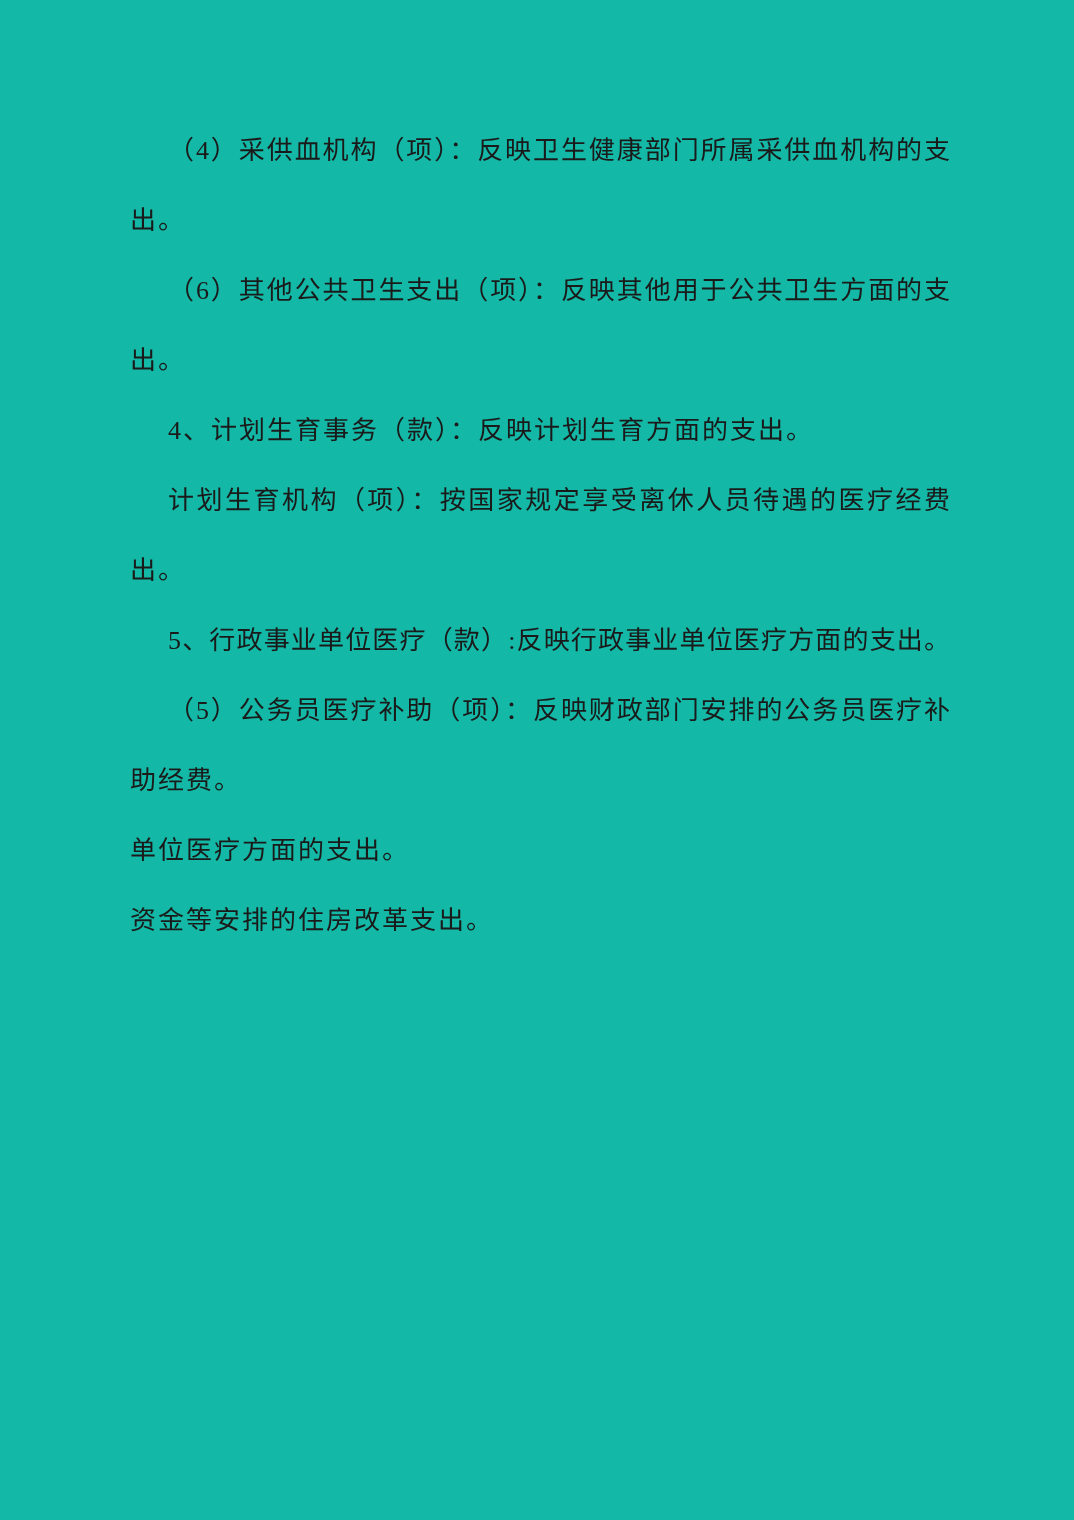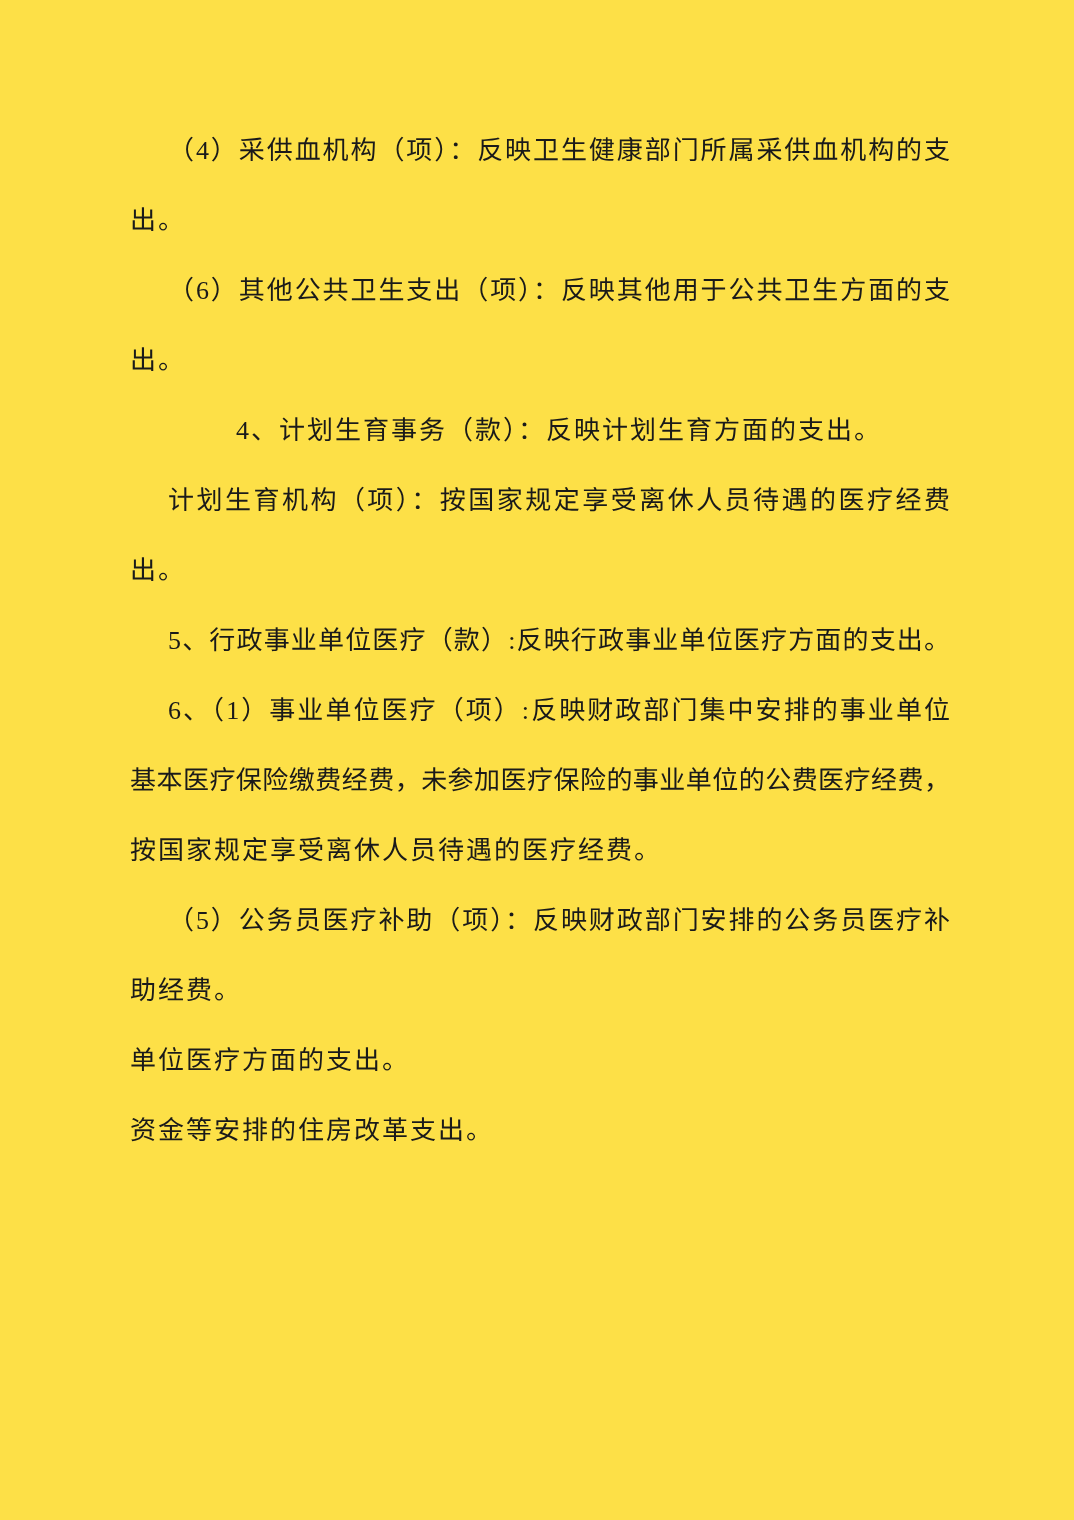--- a/index.html
+++ b/index.html
@@ -4,21 +4,21 @@
 <style>
   html, body {
     margin: 0;
     padding: 0;
     background: #ffffff;
   }
   .page {
     position: relative;
     width: 1074px;
     height: 1520px;
-    background: #fde047;
+    background: #14b8a6;
     overflow: hidden;
     font-family: "Liberation Serif", "DejaVu Serif", serif;
   }
   .doc {
     position: absolute;
     left: 130px;
     top: 116px;
     width: 820px;
     color: #1a1a1a;
   }
@@ -37,21 +37,20 @@
   }
   .line.stretch {
     white-space: normal;
     letter-spacing: 0;
     text-align: justify;
     text-align-last: justify;
     text-justify: inter-ideograph;
   }
   .line.indent {
     text-indent: 38px;
-    text-align: center;
   }
 </style>
 </head>
 <body>
 
 <div class="page">
   <div class="doc" id="doc" style="color: rgb(26, 26, 26);">
       <div class="paragraph">
         <span class="line stretch indent">（4）采供血机构（项）：反映卫生健康部门所属采供血机构的支</span>
         <span class="line">出。</span>
@@ -64,25 +63,20 @@
         <span class="line indent">4、计划生育事务（款）：反映计划生育方面的支出。</span>
       </div>
       <div class="paragraph">
         <span class="line stretch indent">计划生育机构（项）：按国家规定享受离休人员待遇的医疗经费</span>
         <span class="line">出。</span>
       </div>
       <div class="paragraph">
         <span class="line stretch indent">5、行政事业单位医疗（款）:反映行政事业单位医疗方面的支出。</span>
       </div>
       <div class="paragraph">
-        <span class="line stretch indent">6、（1）事业单位医疗（项）:反映财政部门集中安排的事业单位</span>
-        <span class="line stretch">基本医疗保险缴费经费，未参加医疗保险的事业单位的公费医疗经费，</span>
-        <span class="line">按国家规定享受离休人员待遇的医疗经费。</span>
-      </div>
-      <div class="paragraph">
         <span class="line stretch indent">（5）公务员医疗补助（项）：反映财政部门安排的公务员医疗补</span>
         <span class="line">助经费。</span>
       </div>
       <div class="paragraph">
         <span class="line">单位医疗方面的支出。</span>
       </div>
       <div class="paragraph">
         <span class="line">资金等安排的住房改革支出。</span>
       </div>
     </div>

